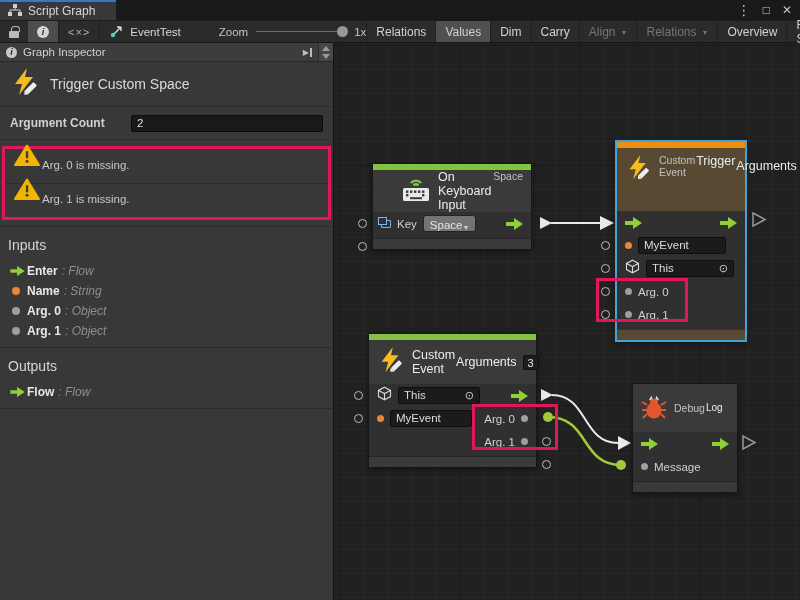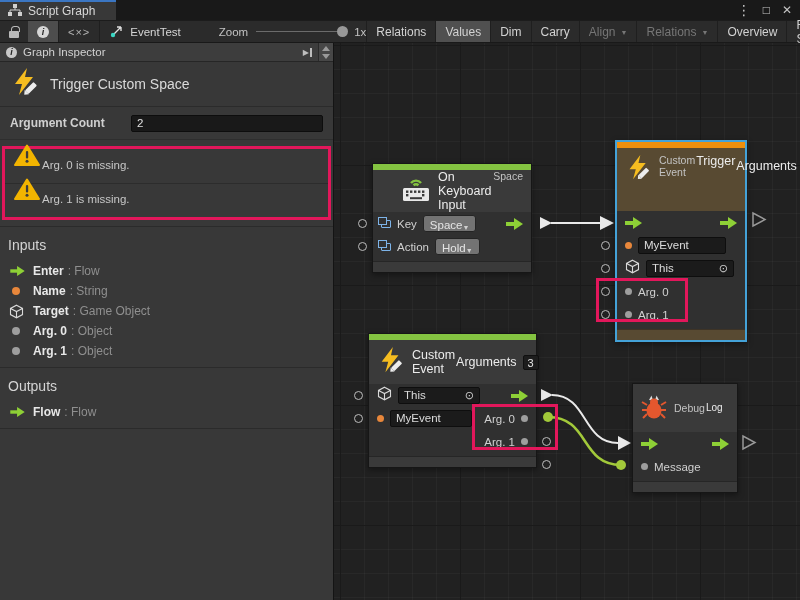--- a/index.html
+++ b/index.html
@@ -63,22 +63,22 @@
     border-radius:2px; color:#e0e0e0; font-size:11.5px; padding:0 5px; font-family:"Liberation Sans",sans-serif; }
   .warnbox { margin:6px 2px 6px 2px; border:3px solid #e2175b; }
   .warnrow { height:34px; display:flex; align-items:flex-end; gap:2px; padding:12px 9px; }
   .warnrow + .warnrow { border-top:1px solid #2c2c2c; }
   .warnrow .wt { font-size:11.5px; color:#c6c6c6; }
   .divider { height:1px; background:#2b2b2b; }
   .section { padding:8px 0 6px 0; }
   .sechead { font-size:14px; color:#d4d4d4; padding:2px 8px 8px 8px; }
   .pline { height:20px; display:flex; align-items:center; padding-left:9px; }
   .pline .ic { width:18px; display:flex; justify-content:flex-start; align-items:center; flex:none; }
-  .pline .nm { font-size:12px; font-weight:bold; color:#e8e8e8; margin-left:6px; }
-  .pline .ty { font-size:12px; color:#8f8f8f; margin-left:4px; }
+  .pline .nm { font-size:12px; font-weight:bold; color:#e8e8e8; }
+  .pline .ty { font-size:12px; color:#8f8f8f; margin-left:4px;font-style:italic; }
   .dot { width:8px; height:8px; border-radius:50%; background:#9e9e9e; flex:none; }
   .dot.orange { background:#e8873b; }
   .dot.small { width:7px; height:7px; }
 
   
   .farrow { position:relative; width:17px; height:12px; flex:none; }
   .farrow::before { content:""; position:absolute; left:0; top:4px; width:9px; height:4px; background:#8ed036; }
   .farrow::after { content:""; position:absolute; left:8px; top:0; width:0; height:0;
     border-left:9px solid #8ed036; border-top:6px solid transparent; border-bottom:6px solid transparent; }
 
@@ -279,29 +279,20 @@
             <span class="ty">: Flow</span>
         </div>
         <div class="pline">
           <span class="ic" style="padding-left:3px;">
               <span class="dot orange"></span>
             </span>
           <span class="nm">Name</span>
             <span class="ty">: String</span>
         </div>
         <div class="pline">
-          <span class="ic">
-            <svg width="15" height="15" viewBox="0 0 15 15">
-              <path d="M7.5 1.2 L13.5 4.4 V10.6 L7.5 13.8 L1.5 10.6 V4.4 Z M1.5 4.4 L7.5 7.6 L13.5 4.4 M7.5 7.6 V13.8" fill="none" stroke="#d9d9d9" stroke-width="1.1"></path>
-            </svg>
-          </span>
-          <span class="nm">Target</span>
-            <span class="ty">: Game Object</span>
-        </div>
-        <div class="pline">
           <span class="ic" style="padding-left:3px;">
               <span class="dot"></span>
             </span>
           <span class="nm">Arg. 0</span>
             <span class="ty">: Object</span>
         </div>
         <div class="pline">
           <span class="ic" style="padding-left:3px;">
               <span class="dot"></span>
             </span>
@@ -375,28 +366,20 @@
         <div class="nrow">
           <span class="keybind"></span>
           <span class="rlabel">Key</span>
           <span class="ndrop">
             <span>Space</span>
             <span class="dd">▼</span>
           </span>
           <span class="sp"></span>
           <span class="farrow"></span>
         </div>
-        <div class="nrow">
-          <span class="keybind"></span>
-          <span class="rlabel">Action</span>
-          <span class="ndrop">
-            <span>Hold</span>
-            <span class="dd">▼</span>
-          </span>
-        </div>
         <div class="nfoot"></div>
         <div class="port" style="left:-15px; top:55px;"></div>
         <div class="port" style="left:-15px; top:78px;"></div>
       </div>
 
       <div class="node selected" style="left:281px; top:97px; width:132px;">
         <div class="topbar orange"></div>
         <div class="nhead brown" style="height:63px; align-items:flex-start; padding-top:6px;">
           <span>
             <svg width="27" height="27" viewBox="0 0 30 30">

